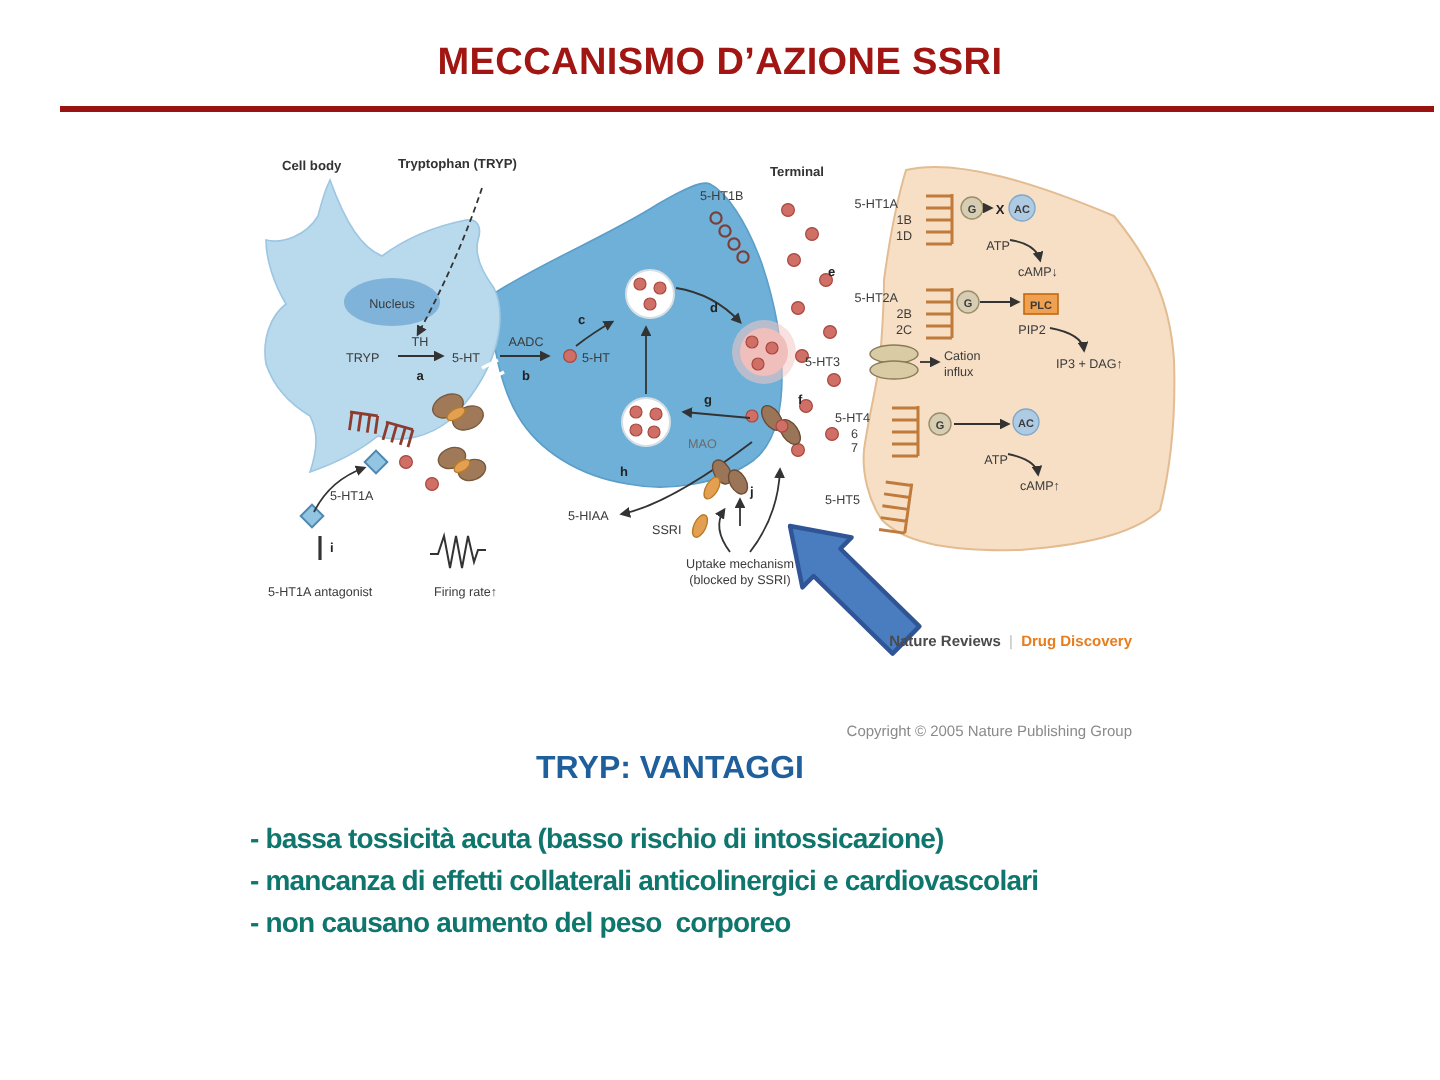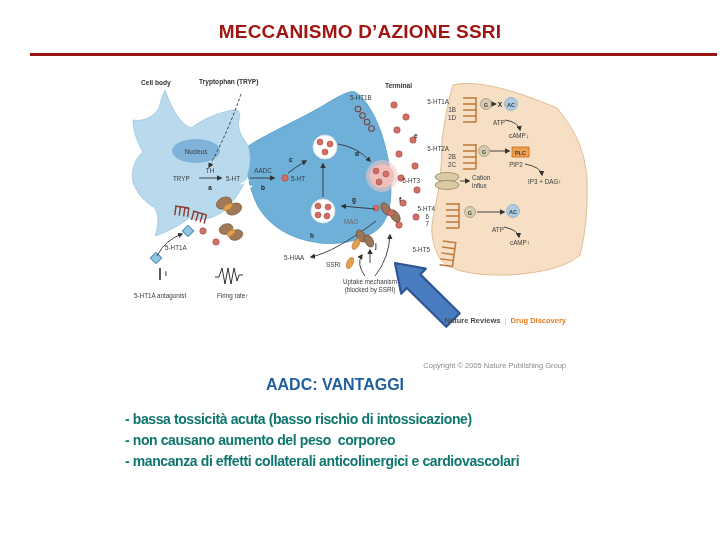--- a/index.html
+++ b/index.html
@@ -240,21 +240,21 @@
   </svg>
   </div>
 
   <div class="copy1">Copyright © 2005 Nature Publishing Group</div>
   <div class="copy2">
     <span class="jr">Nature Reviews</span>
     <span class="sep">|</span>
     <span class="dd">Drug Discovery</span>
   </div>
 
-  <div class="subtitle">AADC: VANTAGGI</div>
+  <div class="subtitle">TRYP: VANTAGGI</div>
 
   <div class="bullets">
     <div>- bassa tossicità acuta (basso rischio di intossicazione)</div>
+    <div>- mancanza di effetti collaterali anticolinergici e cardiovascolari</div>
     <div>- non causano aumento del peso  corporeo</div>
-    <div>- mancanza di effetti collaterali anticolinergici e cardiovascolari</div>
   </div>
 
 </div>
 
 </body></html>

